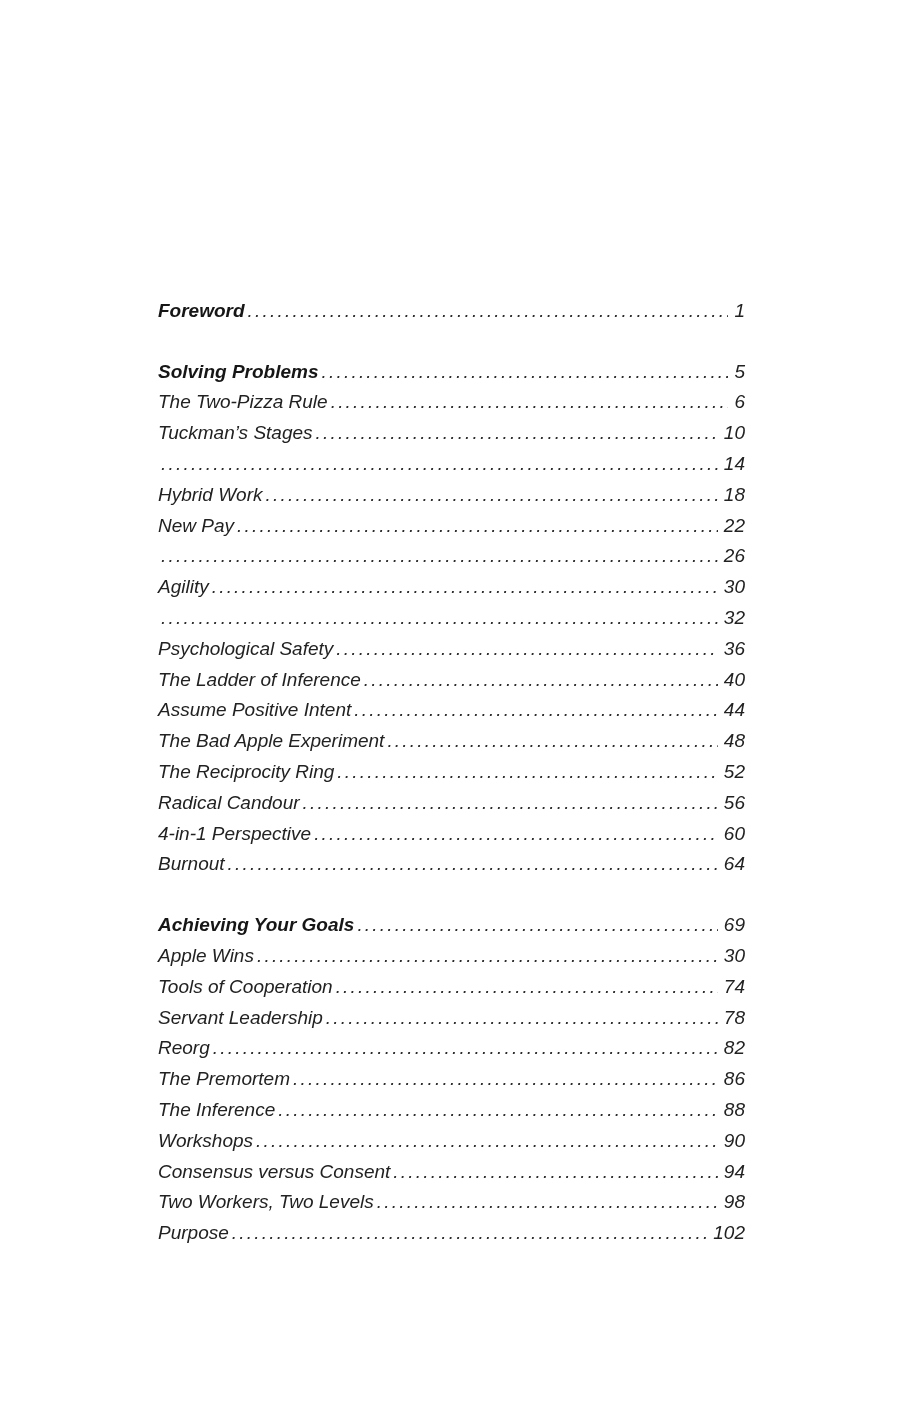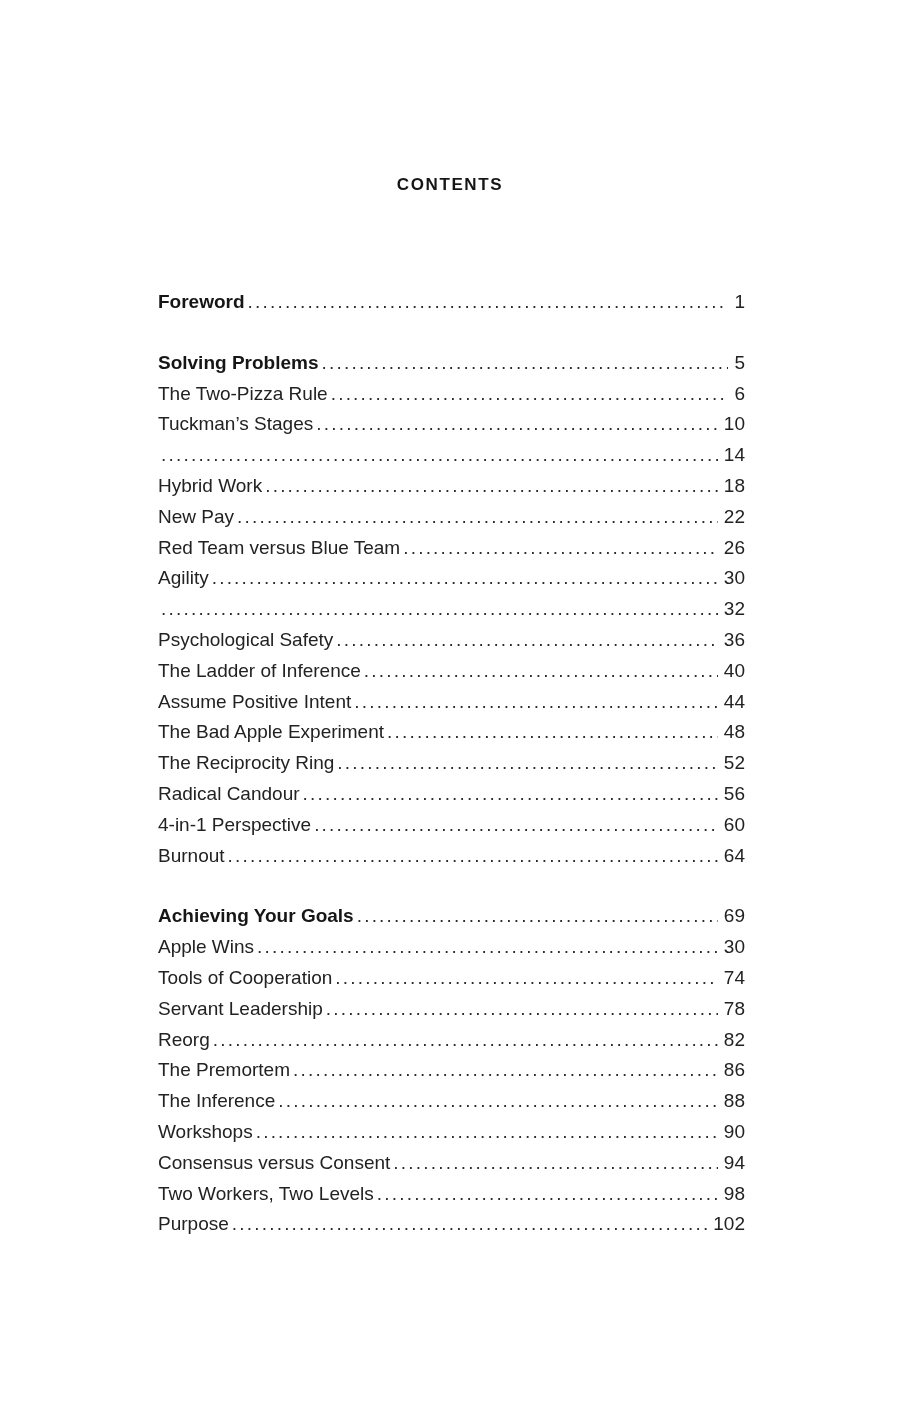--- a/index.html
+++ b/index.html
@@ -31,24 +31,25 @@
     position: absolute;
     left: 158px;
     top: 291px;
     width: 587px;
   }
   .toc-group {
     margin-bottom: 30px;
   }
   .toc-row {
     display: flex;
-    align-items: flex-start;
+    align-items: flex-end;
     height: 30.8px;
     font-size: 19px;
     color: #222222;
+    font-style: italic;
   }
   .toc-row.bold .toc-label {
     font-weight: bold;
     color: #161616;
   }
   .toc-label {
     flex: 0 0 auto;
     white-space: nowrap;
   }
   .toc-dots {
@@ -63,21 +64,20 @@
   .toc-page {
     flex: 0 0 auto;
     text-align: right;
     white-space: nowrap;
   }
 </style>
 </head>
 <body>
 
 <div class="page">
-  <div class="page-title">CONTENTS</div>
   <div class="toc">
       <div class="toc-group">
         <div class="toc-row bold">
     <span class="toc-label">Foreword</span>
     <span class="toc-dots" aria-hidden="true">............................................................................................................................................</span>
     <span class="toc-page">1</span>
   </div>
       </div>
       <div class="toc-group">
         <div class="toc-row bold">
@@ -103,21 +103,20 @@
     <span class="toc-label">Hybrid Work</span>
     <span class="toc-dots" aria-hidden="true">............................................................................................................................................</span>
     <span class="toc-page">18</span>
   </div>
         <div class="toc-row">
     <span class="toc-label">New Pay</span>
     <span class="toc-dots" aria-hidden="true">............................................................................................................................................</span>
     <span class="toc-page">22</span>
   </div>
         <div class="toc-row">
-    <span class="toc-label">Red Team versus Blue Team</span>
     <span class="toc-dots" aria-hidden="true">............................................................................................................................................</span>
     <span class="toc-page">26</span>
   </div>
         <div class="toc-row">
     <span class="toc-label">Agility</span>
     <span class="toc-dots" aria-hidden="true">............................................................................................................................................</span>
     <span class="toc-page">30</span>
   </div>
         <div class="toc-row">
     <span class="toc-dots" aria-hidden="true">............................................................................................................................................</span>

